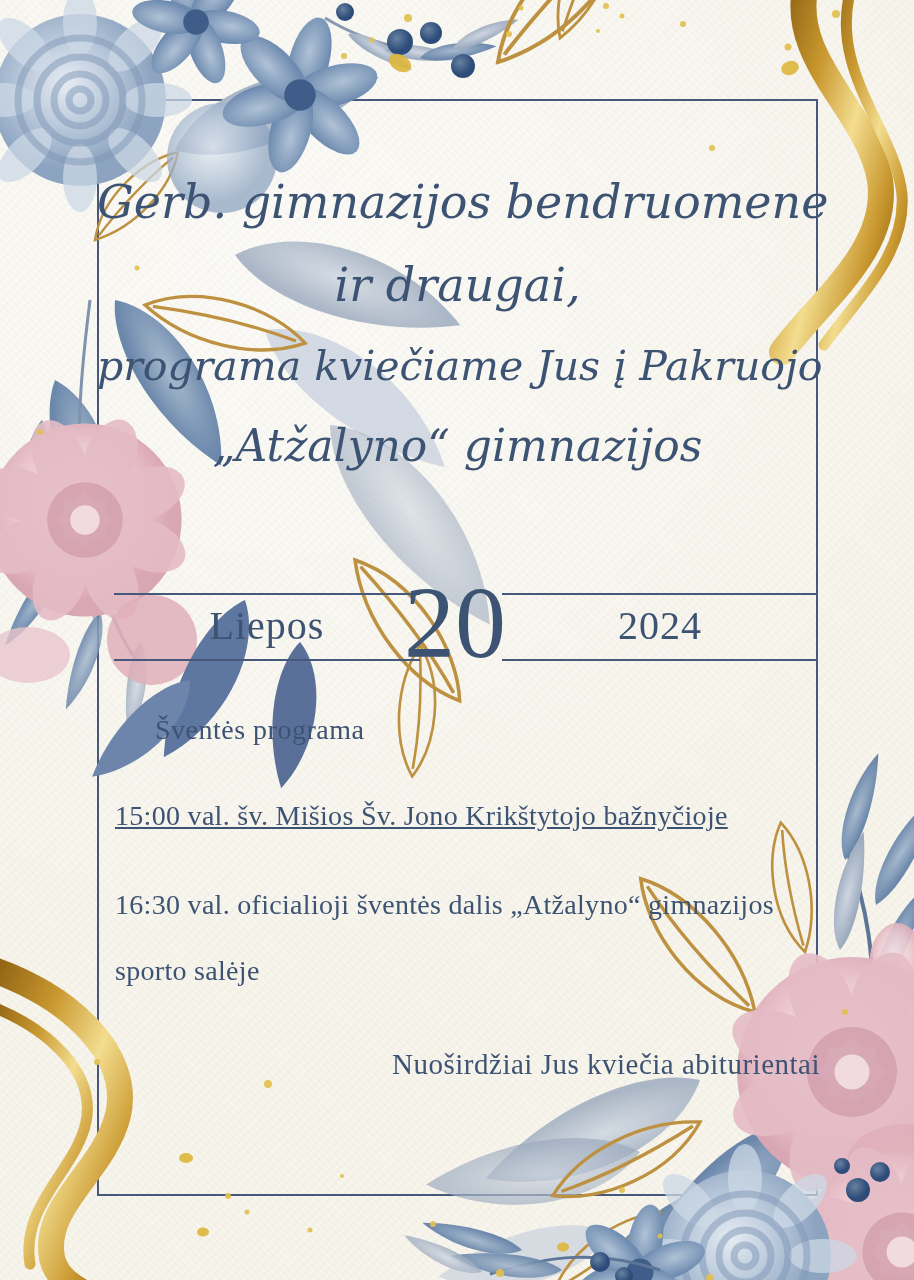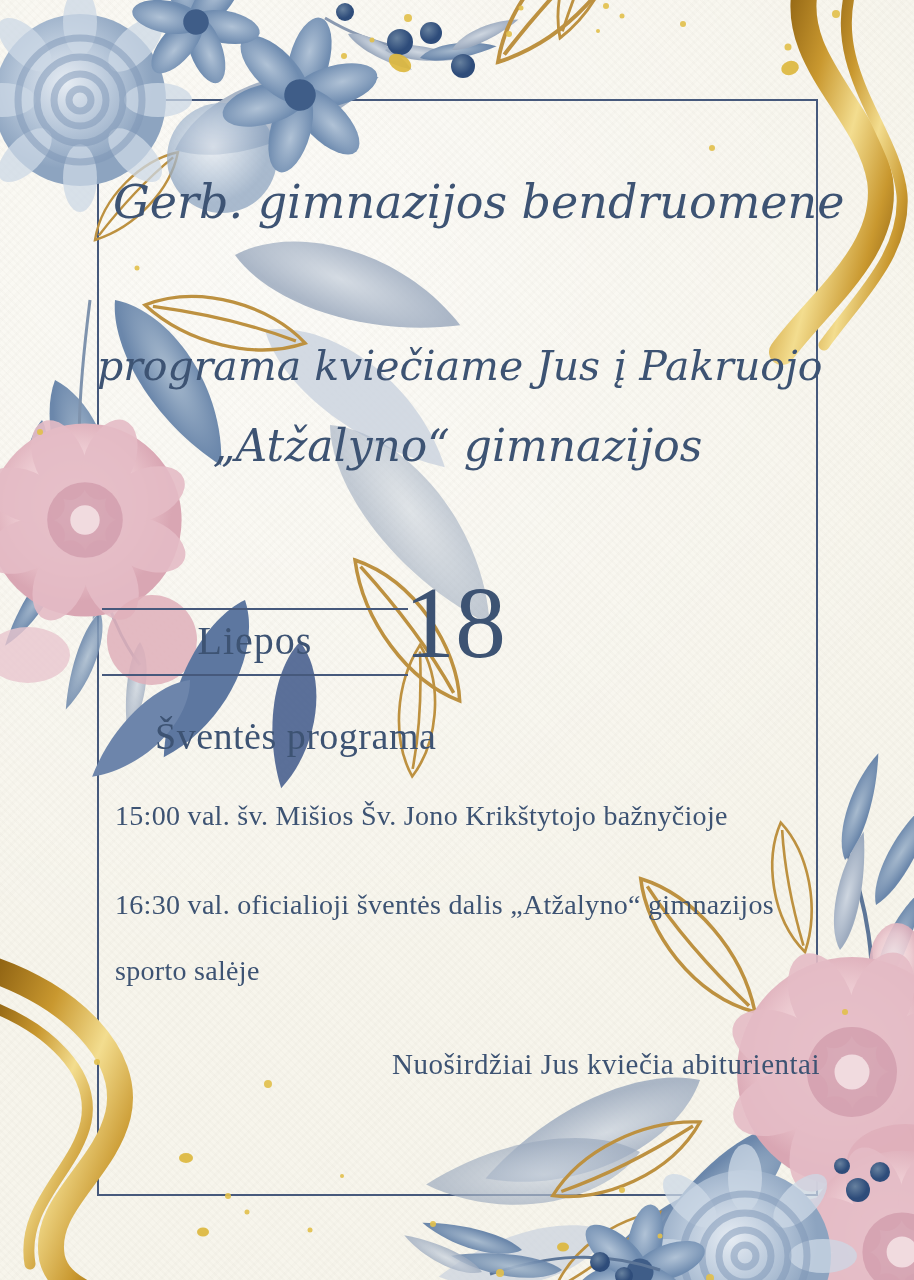--- a/index.html
+++ b/index.html
@@ -10,35 +10,35 @@
           repeating-linear-gradient(45deg, rgba(90,80,60,.018) 0 2px, rgba(0,0,0,0) 2px 5px),
           repeating-linear-gradient(-45deg, rgba(120,110,90,.02) 0 3px, rgba(0,0,0,0) 3px 7px),
           radial-gradient(circle at 30% 20%, rgba(255,255,255,.6), rgba(0,0,0,0) 60%),
           var(--bg,#f7f5ec);}
   .deco{position:absolute;left:0;top:0;z-index:2;pointer-events:none;}
   .frame{position:absolute;left:97px;top:99px;width:721px;height:1097px;
          box-sizing:border-box;border:2px solid var(--frame,#46597c);z-index:1;}
   .txt{position:absolute;z-index:3;color:var(--navy,#3d5373);white-space:nowrap;}
   .script{font-family:"DejaVu Serif",serif;font-style:italic;font-weight:500;}
   .center{left:97px;width:721px;text-align:center;}
-  .h1{top:175px;font-size:46px;margin-left:16px;}
+  .h1{top:175px;font-size:46px;}
   .h2{top:258px;font-size:46px;}
   .h3{top:342px;font-size:41px;}
   .h4{top:420px;font-size:44px;text-align:center;}
   .h5{top:498px;font-size:38px;}
   .band{position:absolute;z-index:3;top:593px;height:68px;box-sizing:border-box;
         border-top:2px solid var(--frame,#46597c);border-bottom:2px solid var(--frame,#46597c);
         color:var(--navy,#3d5373);text-align:center;font-size:40px;line-height:62px;
         letter-spacing:1px;}
-  .band-left{left:102px;width:306px;margin-top:15px;}
+  .band-left{left:114px;width:306px;}
   .band-right{left:502px;width:316px;}
   .day{position:absolute;z-index:3;left:398px;width:114px;top:572px;
        font-size:102px;line-height:102px;text-align:center;color:var(--navy,#3d5373);}
-  .prog-title{top:714px;left:155px;font-size:38px;letter-spacing:.5px;}
-  .item0{top:800px;left:115px;font-size:28px;letter-spacing:.3px;}
+  .prog-title{top:714px;left:155px;font-size:28px;letter-spacing:.5px;}
+  .item0{top:800px;left:115px;font-size:28px;letter-spacing:.3px;text-decoration:underline;}
   .item1{top:872px;left:115px;width:706px;font-size:28px;line-height:66px;
          letter-spacing:.3px;white-space:normal;}
   .closing{top:1048px;left:180px;width:640px;text-align:right;font-size:29px;letter-spacing:.5px;}
 </style>
 </head>
 <body>
 
 <div class="page">
 
   <div class="frame"></div>
@@ -247,27 +247,31 @@
         <circle cx="500" cy="1273" r="4"></circle>
       <ellipse cx="563" cy="1247" rx="6" ry="4.5" fill="#ddb83e"></ellipse>
       <circle cx="622" cy="1190" r="3"></circle>
         <circle cx="660" cy="1236" r="2.5"></circle>
       <circle cx="710" cy="1278" r="4"></circle>
         <circle cx="845" cy="1012" r="3"></circle>
     </g>
   </svg>
 
   <div class="txt script center h1">Gerb. gimnazijos bendruomene</div>
+  <div class="txt script center h2">ir draugai,</div>
 
   <div class="txt script center h3">programa kviečiame Jus į Pakruojo</div>
   <div class="txt script center h4">„Atžalyno“ gimnazijos</div>
 
   <div class="band band-left">
     <span>Liepos</span>
   </div>
-  <div class="day">18</div>
+  <div class="day">20</div>
+  <div class="band band-right">
+    <span>2024</span>
+  </div>
 
   <div class="txt prog-title">Šventės programa</div>
   <div class="txt item0">15:00 val. šv. Mišios Šv. Jono Krikštytojo bažnyčioje</div>
   <div class="txt item1">16:30 val. oficialioji šventės dalis „Atžalyno“ gimnazijos sporto salėje</div>
 
   <div class="txt closing">Nuoširdžiai Jus kviečia abiturientai</div>
 </div>
 
 </body></html>

